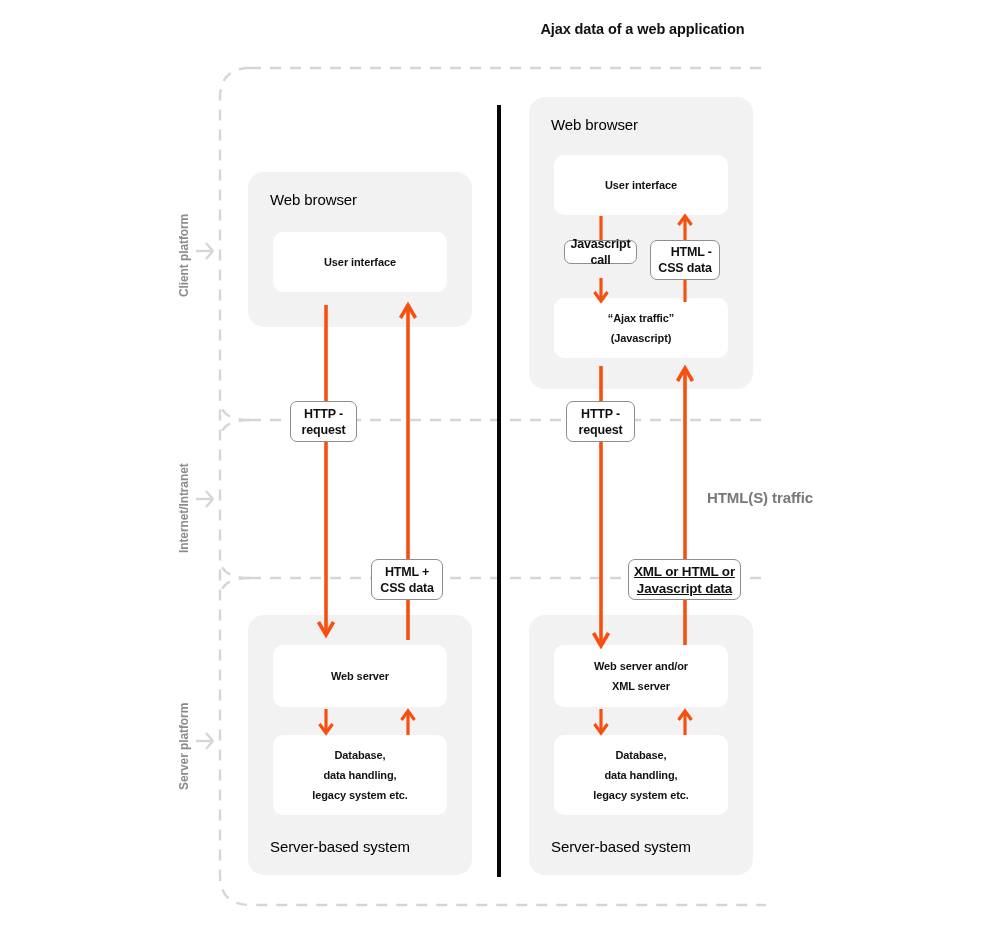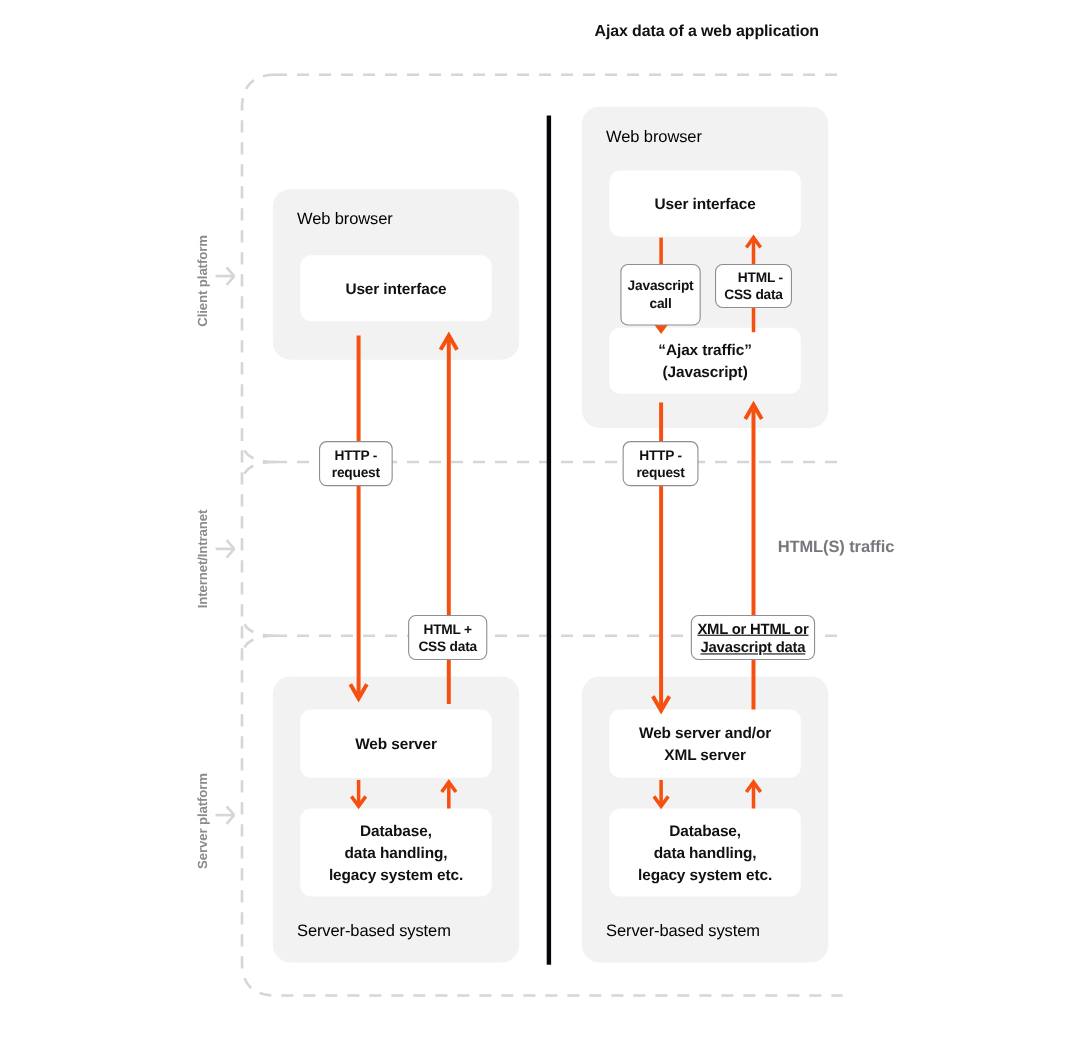--- a/index.html
+++ b/index.html
@@ -66,21 +66,21 @@
   
   .node {
     position: absolute;
     background: #ffffff;
     border-radius: 10px;
     display: flex;
     align-items: center;
     justify-content: center;
     text-align: center;
     font-weight: bold;
-    font-size: 14px;
+    font-size: 11px;
     line-height: 20px;
     color: #111111;
     letter-spacing: -0.1px;
     white-space: pre-line;
   }
 
   
   .chip {
     position: absolute;
     background: #ffffff;
@@ -226,21 +226,21 @@
       <path d="M 10 24 L 10 0" stroke="#f5500f" stroke-width="3.2" fill="none"></path>
     </svg>
   </div>
   <div class="arrow" style="left:675px;top:214px;">
     <svg width="20" height="26" viewBox="0 0 20 26">
       <path d="M 10 26 L 10 4" stroke="#f5500f" stroke-width="3.2" fill="none"></path>
       <path d="M 3.5 11 L 10 2 L 16.5 11" stroke="#f5500f" stroke-width="3.2" fill="none" stroke-linecap="butt" stroke-linejoin="miter"></path>
     </svg>
   </div>
 
-  <div class="chip" style="left:564px;top:240px;width:73px;height:56px;">Javascript
+  <div class="chip" style="left:564px;top:240px;width:73px;height:24px;">Javascript
 call</div>
   <div class="chip" style="left:650px;top:240px;width:70px;height:40px;text-align:right;">HTML -
 CSS data</div>
 
   <div class="arrow" style="left:591px;top:366px;">
     <svg width="20" height="285" viewBox="0 0 20 285">
       <path d="M 10 0 L 10 276" stroke="#f5500f" stroke-width="3.6" fill="none"></path>
       <path d="M 2.5 267 L 10 280 L 17.5 267" stroke="#f5500f" stroke-width="3.6" fill="none" stroke-linecap="butt" stroke-linejoin="miter"></path>
     </svg>
   </div>

